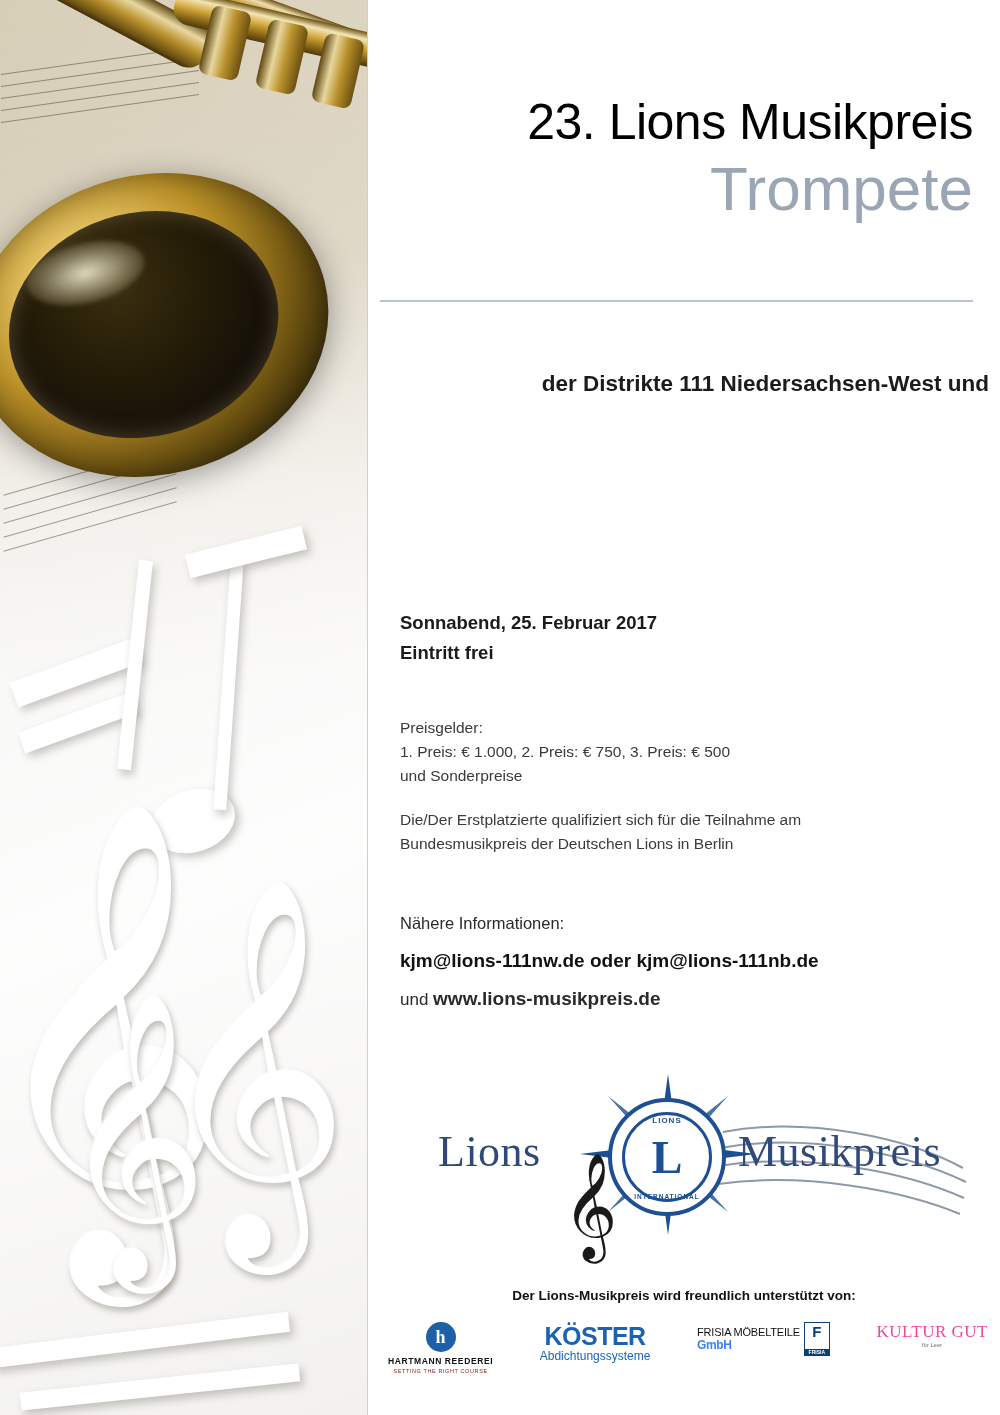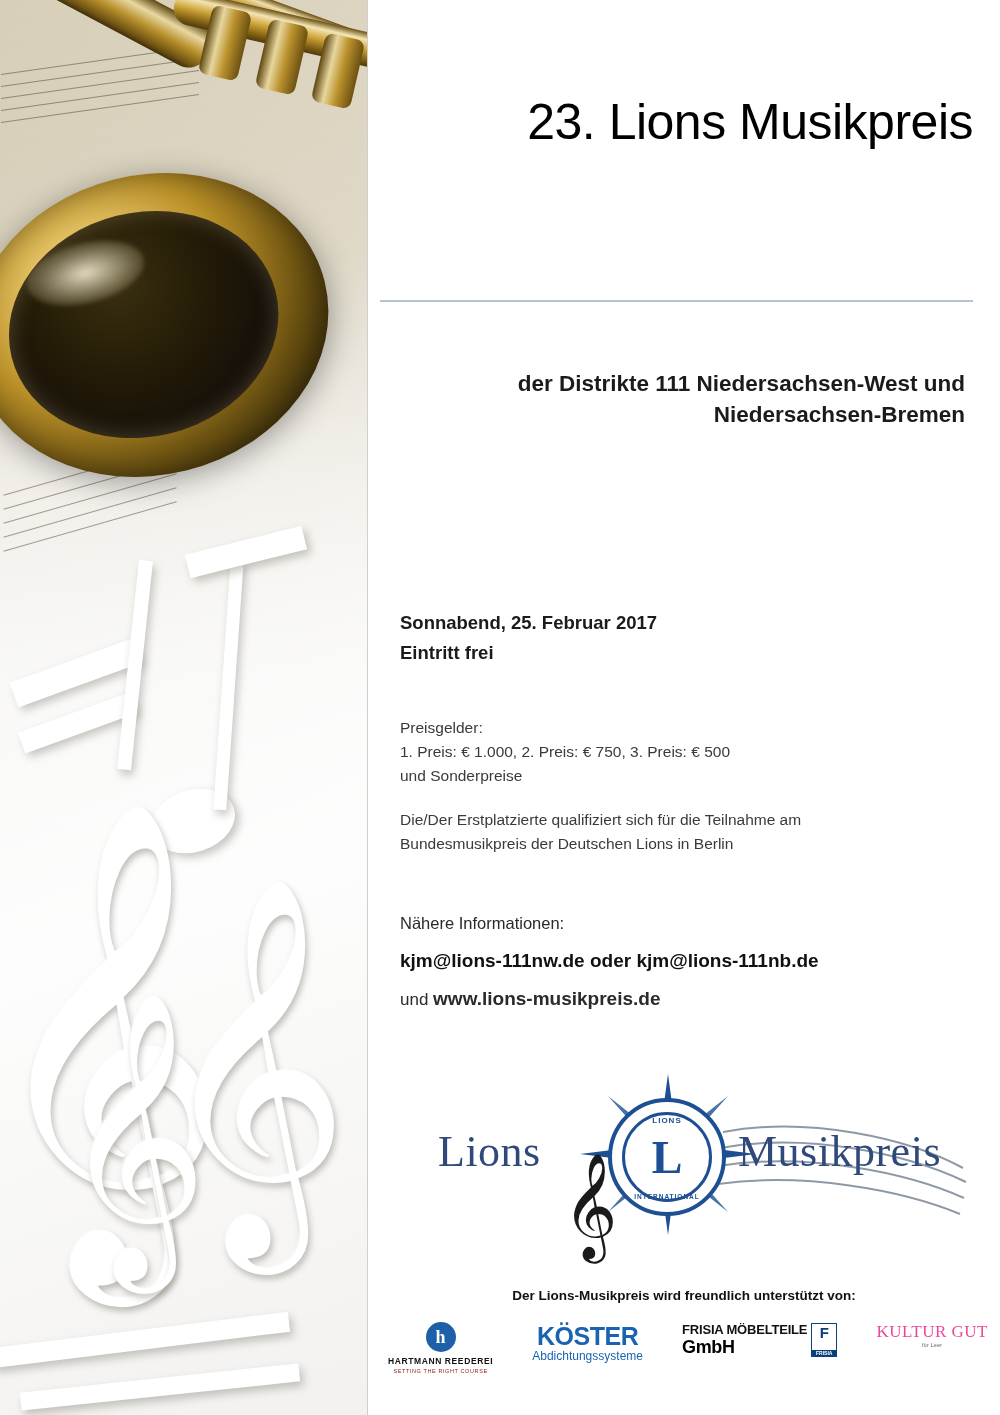--- a/index.html
+++ b/index.html
@@ -158,21 +158,21 @@
   }
   .rule {
     position: absolute;
     left: 12px; top: 300px;
     width: 593px; height: 2px;
     background: #b9c3cd;
   }
 
   .subtitle {
     position: absolute;
-    left: 24px; top: 368px;
+    left: 48px; top: 368px;
     width: 573px;
     text-align: right;
     font-size: 22.5px;
     font-weight: bold;
     color: #1b1b1b;
     line-height: 1.38;
   }
 
   .block {
     position: absolute;
@@ -324,22 +324,22 @@
   }
   .sp-hartmann .sp-t1 { font-size: 8.5px; font-weight: bold; letter-spacing: 0.6px; color: #111; }
   .sp-hartmann .sp-t2 { font-size: 5.5px; letter-spacing: 0.6px; color: #8b1a1a; margin-top: 2px; }
   .sp-koester .sp-t1 {
     font-size: 25px; font-weight: bold; color: #1b63b0;
     font-family: "Liberation Sans", sans-serif; letter-spacing: -0.5px;
   }
   .sp-koester .sp-t2 { font-size: 12px; color: #1b63b0; margin-top: -2px; }
   .sp-frisia { display: flex; align-items: center; gap: 4px; }
   .sp-frisia .fr-text { text-align: left; }
-  .sp-frisia .fr1 { font-size: 13px; font-weight: bold; color: #111; letter-spacing: -0.2px; }
-  .sp-frisia .fr2 { font-size: 18px; font-weight: bold; color: #000000; letter-spacing: -0.4px; }
+  .sp-frisia .fr1 { font-size: 11px; font-weight: normal; color: #111; letter-spacing: -0.2px; }
+  .sp-frisia .fr2 { font-size: 12px; font-weight: bold; color: #3b82f6; letter-spacing: -0.4px; }
   .sp-frisia .fr-box {
     width: 26px; height: 34px; border: 1.5px solid #0b3f7a;
     display: flex; flex-direction: column; align-items: center; justify-content: space-between;
     font-size: 15px; font-weight: bold; color: #0b3f7a; box-sizing: border-box;
   }
   .sp-frisia .fr-box i { font-style: normal; line-height: 1; margin-top: 1px; }
   .sp-frisia .fr-box b { font-size: 5px; background: #0b3f7a; color: #fff; display: block; width: 100%; text-align: center; }
   .sp-kultur .k1 {
     font-family: "Liberation Serif", serif; font-size: 17px; color: #ec4899; letter-spacing: 0.5px;
   }
@@ -391,27 +391,27 @@
     <div class="note-rect" style="left:-10px; top:1330px; width:300px; height:20px; transform:rotate(-7deg);"></div>
     <div class="note-rect" style="left:20px; top:1378px; width:280px; height:18px; transform:rotate(-6deg);"></div>
   </div>
 
   <div class="vert-divider"></div>
 
   <div id="right-col">
 
     <div class="title-block">
       <div class="title-1">23. Lions Musikpreis</div>
+      <div class="title-2">Trompete</div>
     </div>
 
     <div class="rule"></div>
 
     <div class="subtitle">
       <div>der Distrikte 111 Niedersachsen-West und</div>
-      <div>Niedersachsen-Bremen</div>
     </div>
 
 
     <div class="block date">
       <div>Sonnabend, 25. Februar 2017</div>
       <div>Eintritt frei</div>
     </div>
 
     <div class="block prizes">
       <div>Preisgelder:</div>

